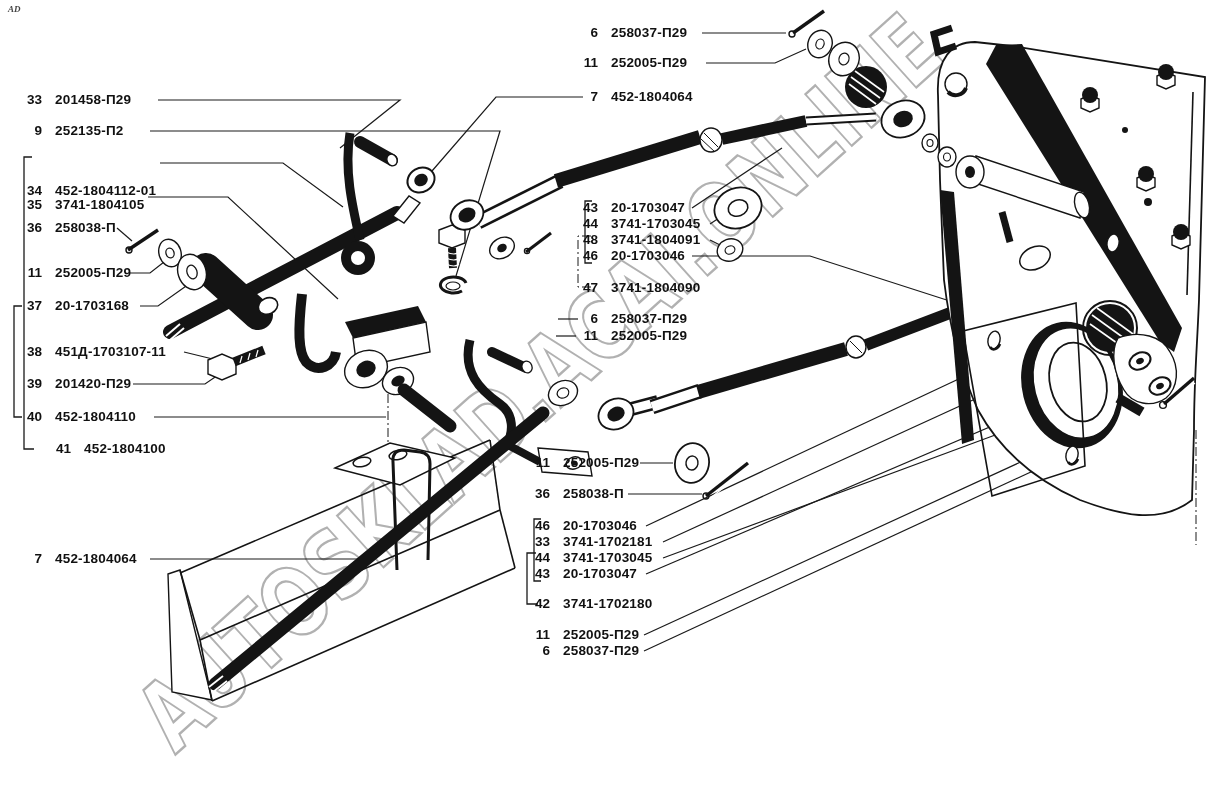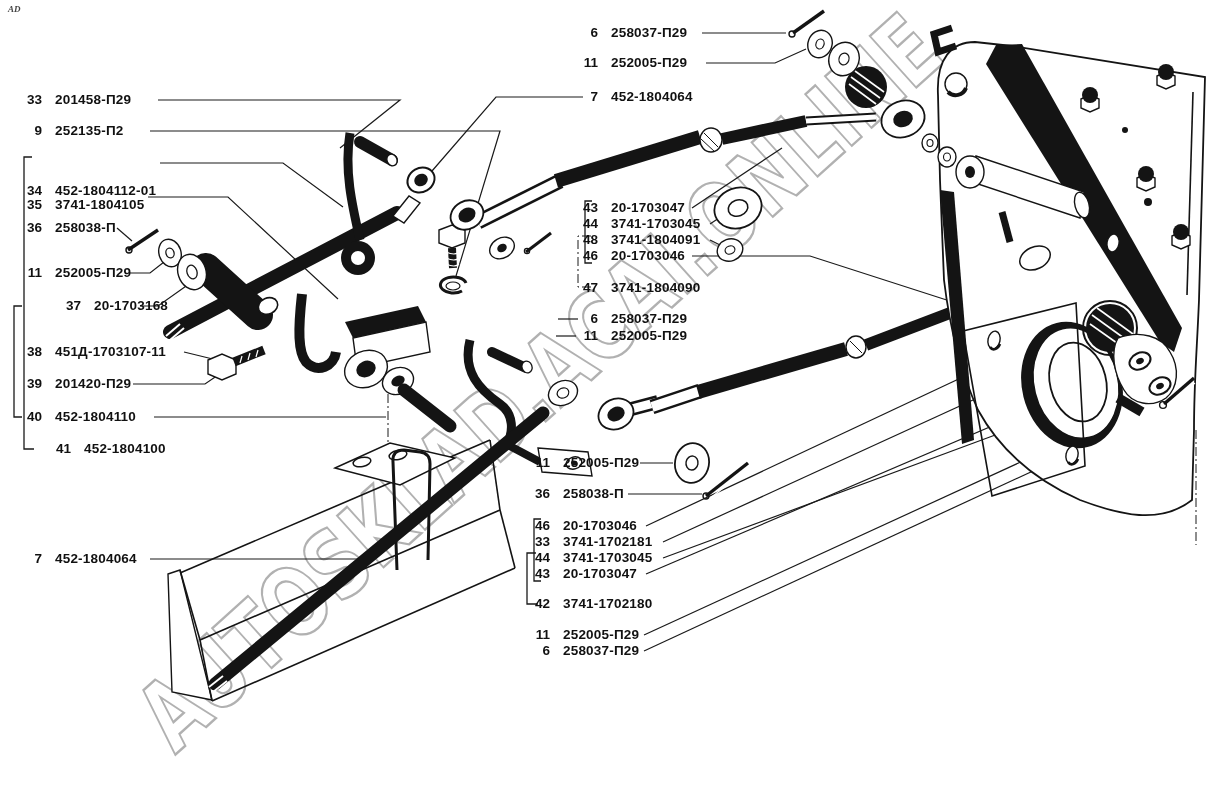--- a/index.html
+++ b/index.html
@@ -298,21 +298,21 @@
     <span class="p">3741-1804105</span>
   </div>
       <div class="lbl" style="left: 0px; top: 220px;">
     <span class="n">36</span>
     <span class="p">258038-П</span>
   </div>
       <div class="lbl" style="left: 0px; top: 265px;">
     <span class="n">11</span>
     <span class="p">252005-П29</span>
   </div>
-      <div class="lbl" style="left: 0px; top: 298px; padding-left: 39px;">
+      <div class="lbl" style="left: 0px; top: 298px;">
     <span class="n">37</span>
     <span class="p">20-1703168</span>
   </div>
       <div class="lbl" style="left: 0px; top: 344px;">
     <span class="n">38</span>
     <span class="p">451Д-1703107-11</span>
   </div>
       <div class="lbl" style="left: 0px; top: 376px;">
     <span class="n">39</span>
     <span class="p">201420-П29</span>

